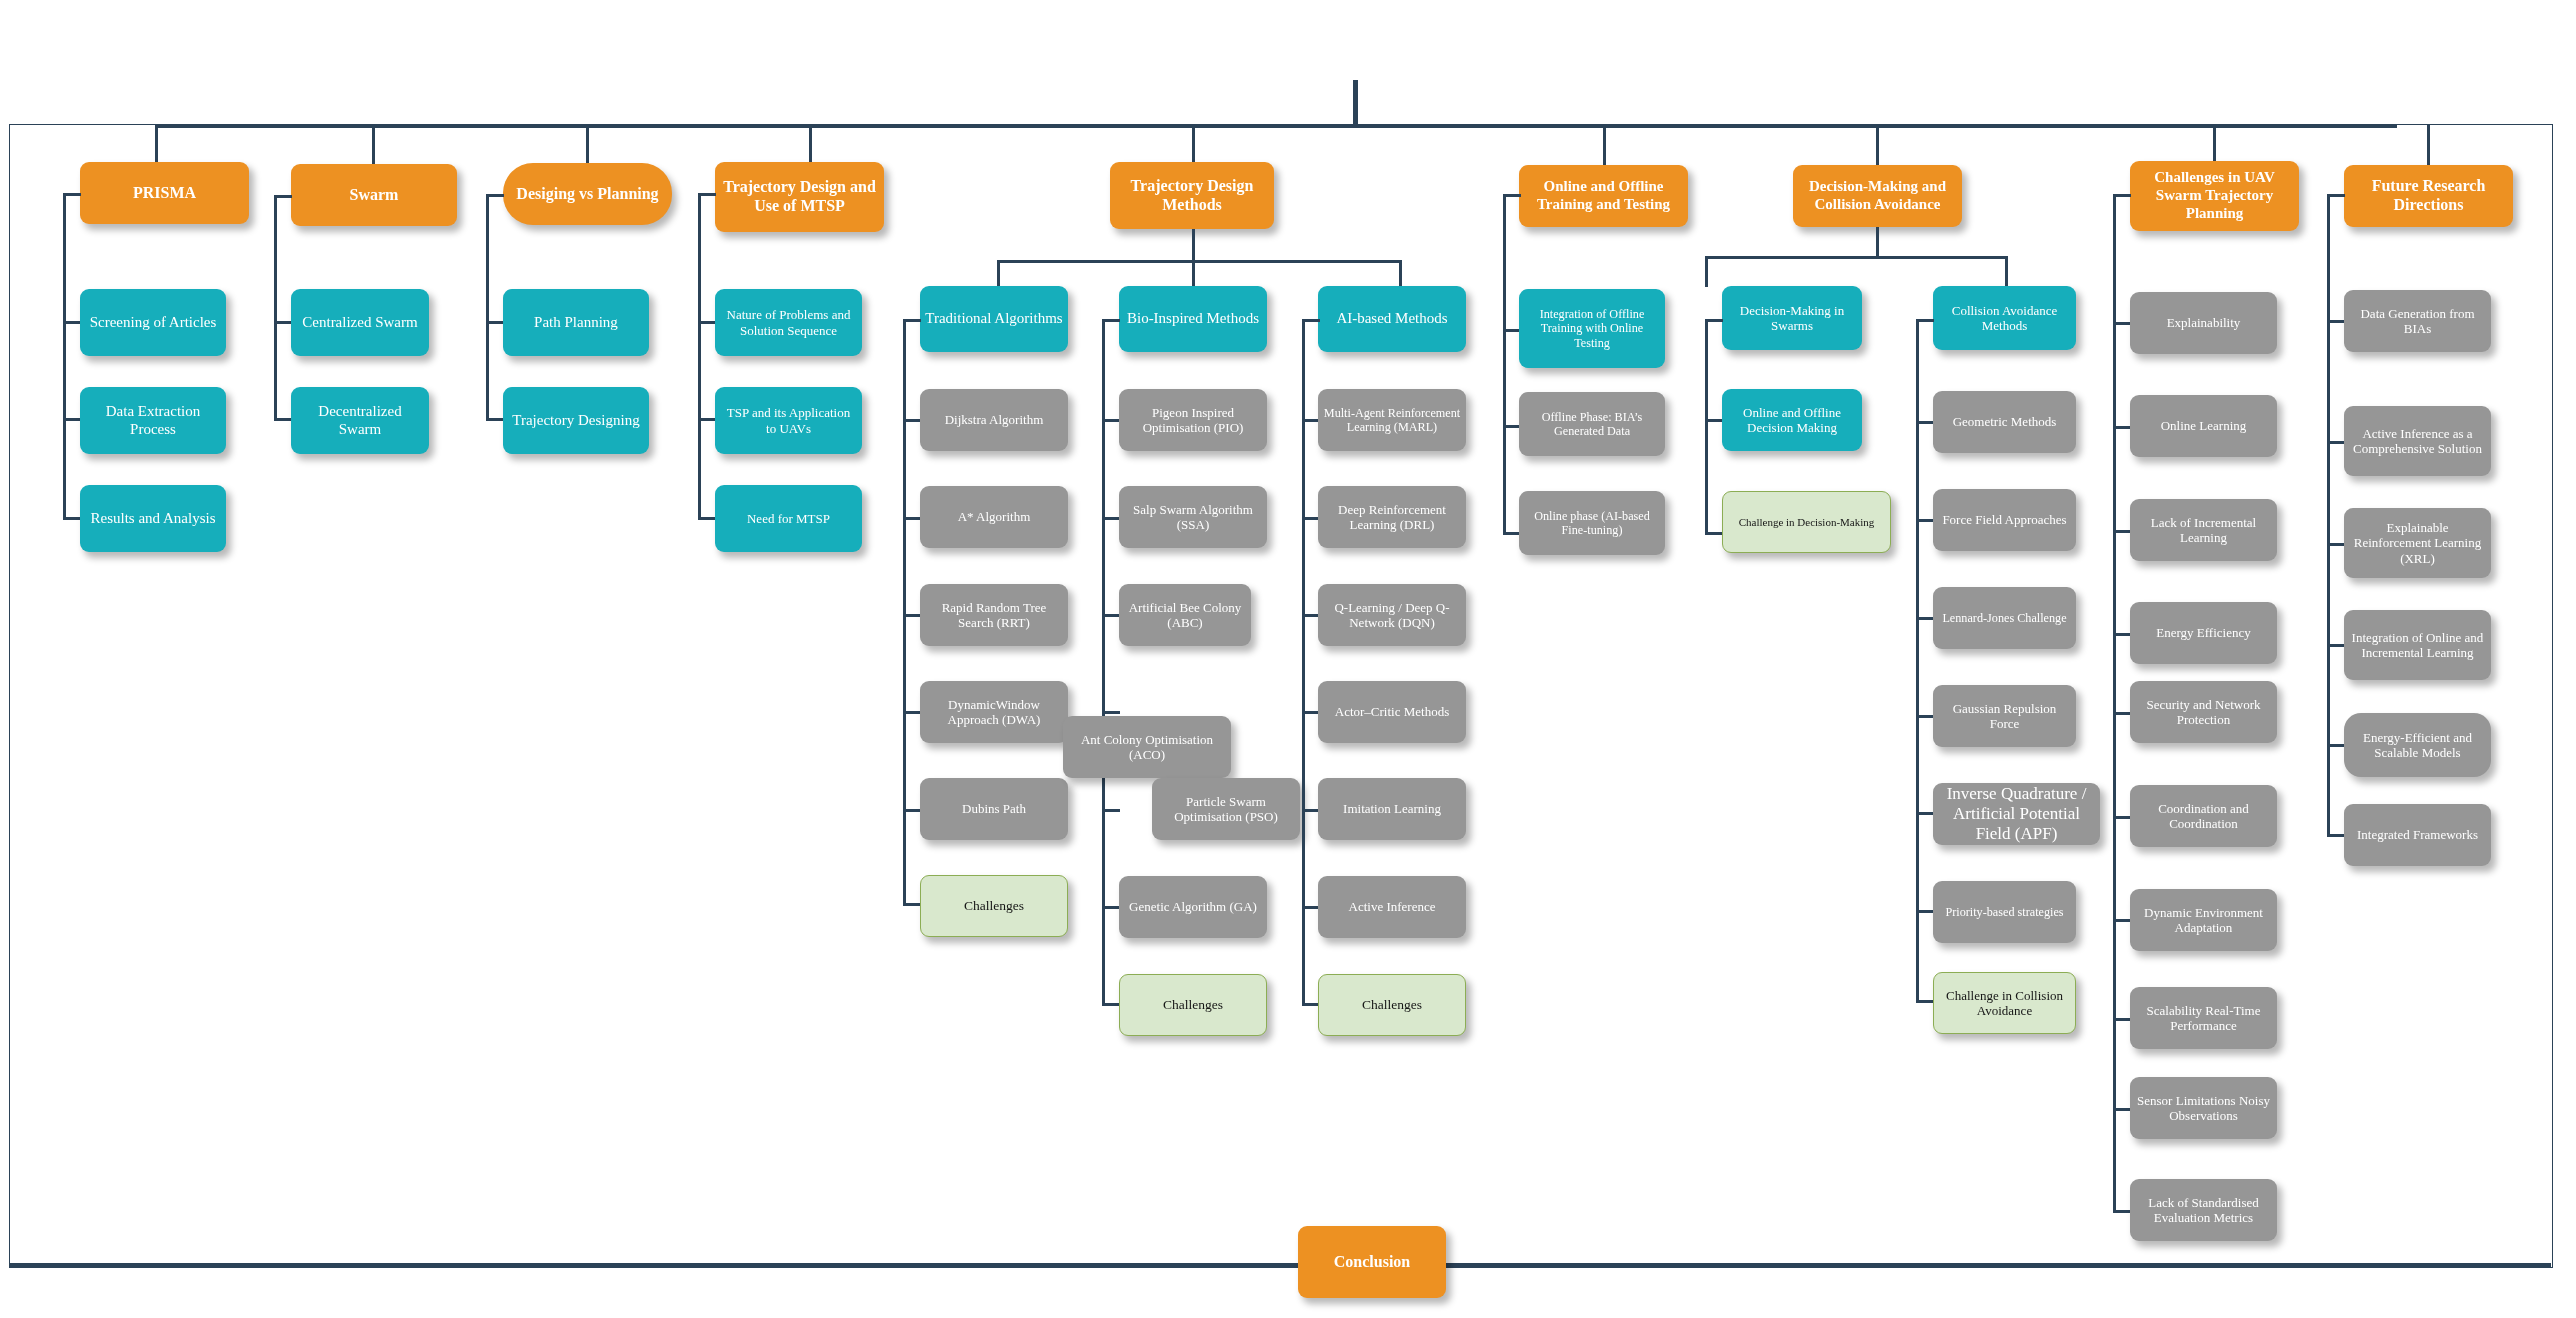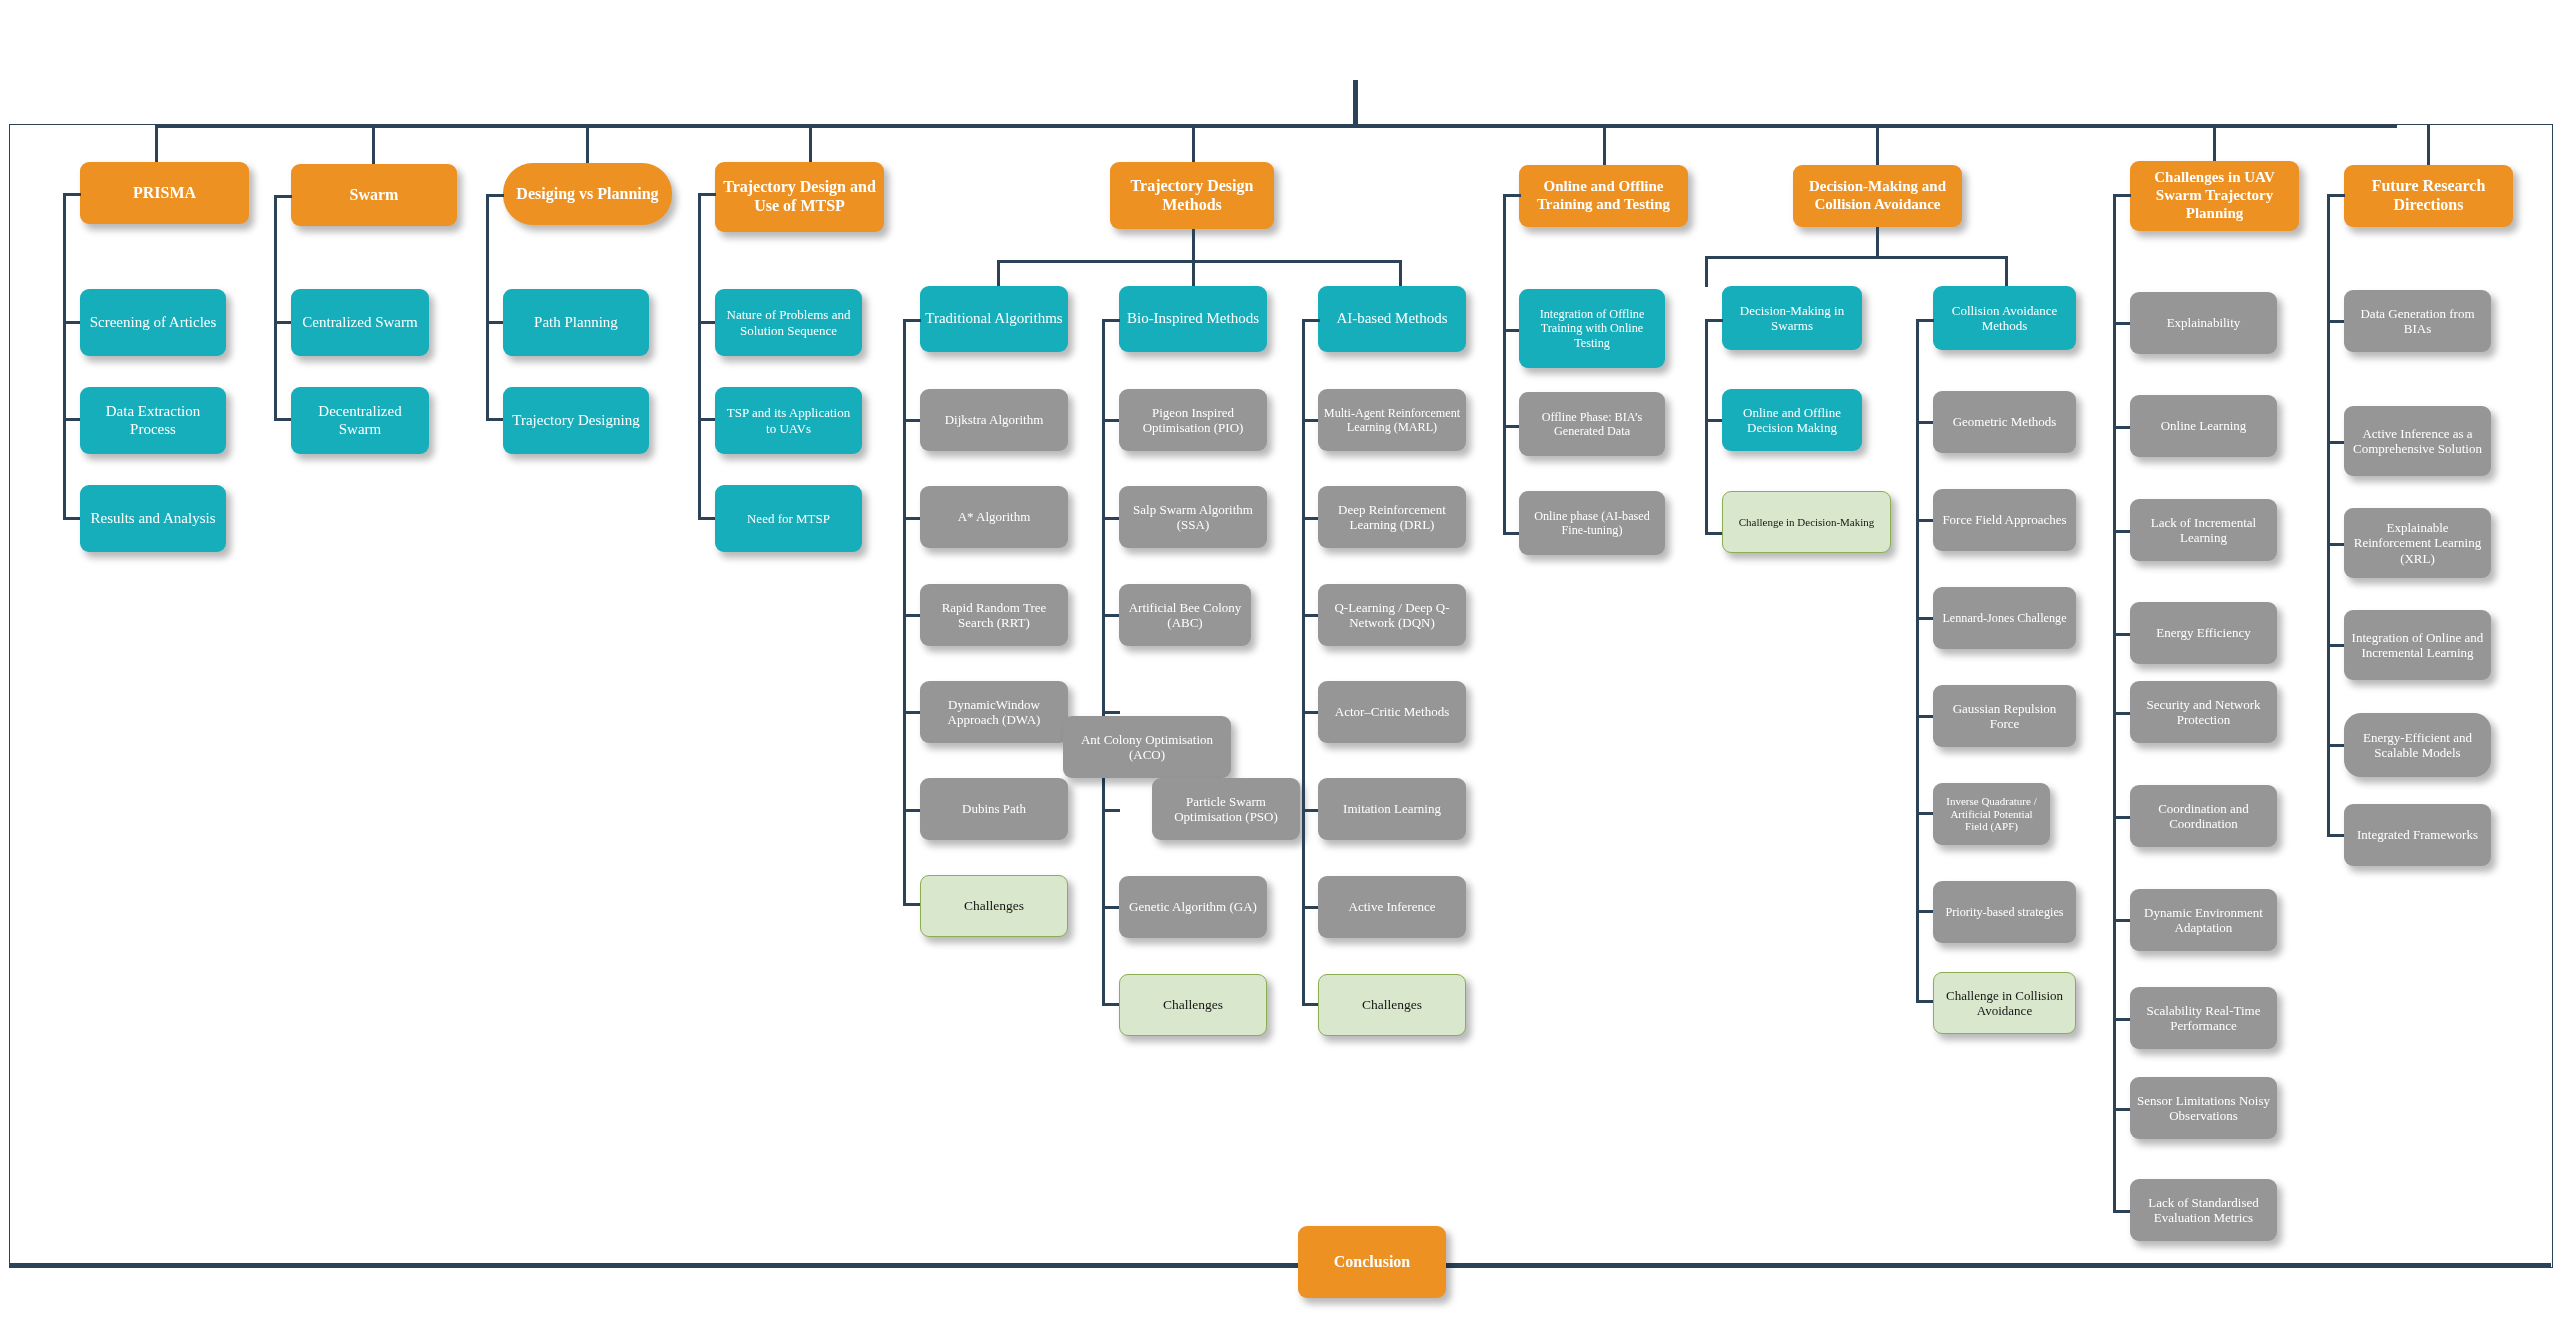--- a/index.html
+++ b/index.html
@@ -165,21 +165,21 @@
   <div class="edge" style="left:1916px;top:519px;width:18px;height:3.2px;"></div>
   <div class="edge" style="left:1916px;top:617px;width:18px;height:3.2px;"></div>
   <div class="edge" style="left:1916px;top:715px;width:18px;height:3.2px;"></div>
   <div class="edge" style="left:1916px;top:812px;width:18px;height:3.2px;"></div>
   <div class="edge" style="left:1916px;top:910px;width:18px;height:3.2px;"></div>
   <div class="edge" style="left:1916px;top:1000px;width:18px;height:3.2px;"></div>
   <div class="node lvl3" style="left:1933px;top:391px;width:143px;height:62px;">Geometric Methods</div>
   <div class="node lvl3" style="left:1933px;top:489px;width:143px;height:62px;">Force Field Approaches</div>
   <div class="node lvl3" style="left:1933px;top:587px;width:143px;height:62px;font-size:12.2px;">Lennard-Jones Challenge</div>
   <div class="node lvl3" style="left:1933px;top:685px;width:143px;height:62px;">Gaussian Repulsion Force</div>
-  <div class="node lvl3" style="left:1933px;top:783px;width:117px;height:62px;font-size:11px;">Inverse Quadrature / Artificial Potential Field (APF)</div>
+  <div class="node lvl3" style="left:1933px;top:783px;width:167px;height:62px;font-size:17px;">Inverse Quadrature / Artificial Potential Field (APF)</div>
   <div class="node lvl3" style="left:1933px;top:881px;width:143px;height:62px;font-size:12.2px;">Priority-based strategies</div>
   <div class="node challenge" style="left:1933px;top:972px;width:143px;height:62px;font-size:13px;">Challenge in Collision Avoidance</div>
 
   <div class="node lvl1" style="left:2130px;top:161px;width:169px;height:70px;font-size:15px;">Challenges in UAV Swarm Trajectory Planning</div>
   <div class="edge" style="left:2113px;top:194px;width:3.2px;height:1019px;"></div>
   <div class="edge" style="left:2113px;top:194px;width:18px;height:3.2px;"></div>
   <div class="edge" style="left:2113px;top:322px;width:18px;height:3.2px;"></div>
   <div class="edge" style="left:2113px;top:426px;width:18px;height:3.2px;"></div>
   <div class="edge" style="left:2113px;top:530px;width:18px;height:3.2px;"></div>
   <div class="edge" style="left:2113px;top:633px;width:18px;height:3.2px;"></div>

